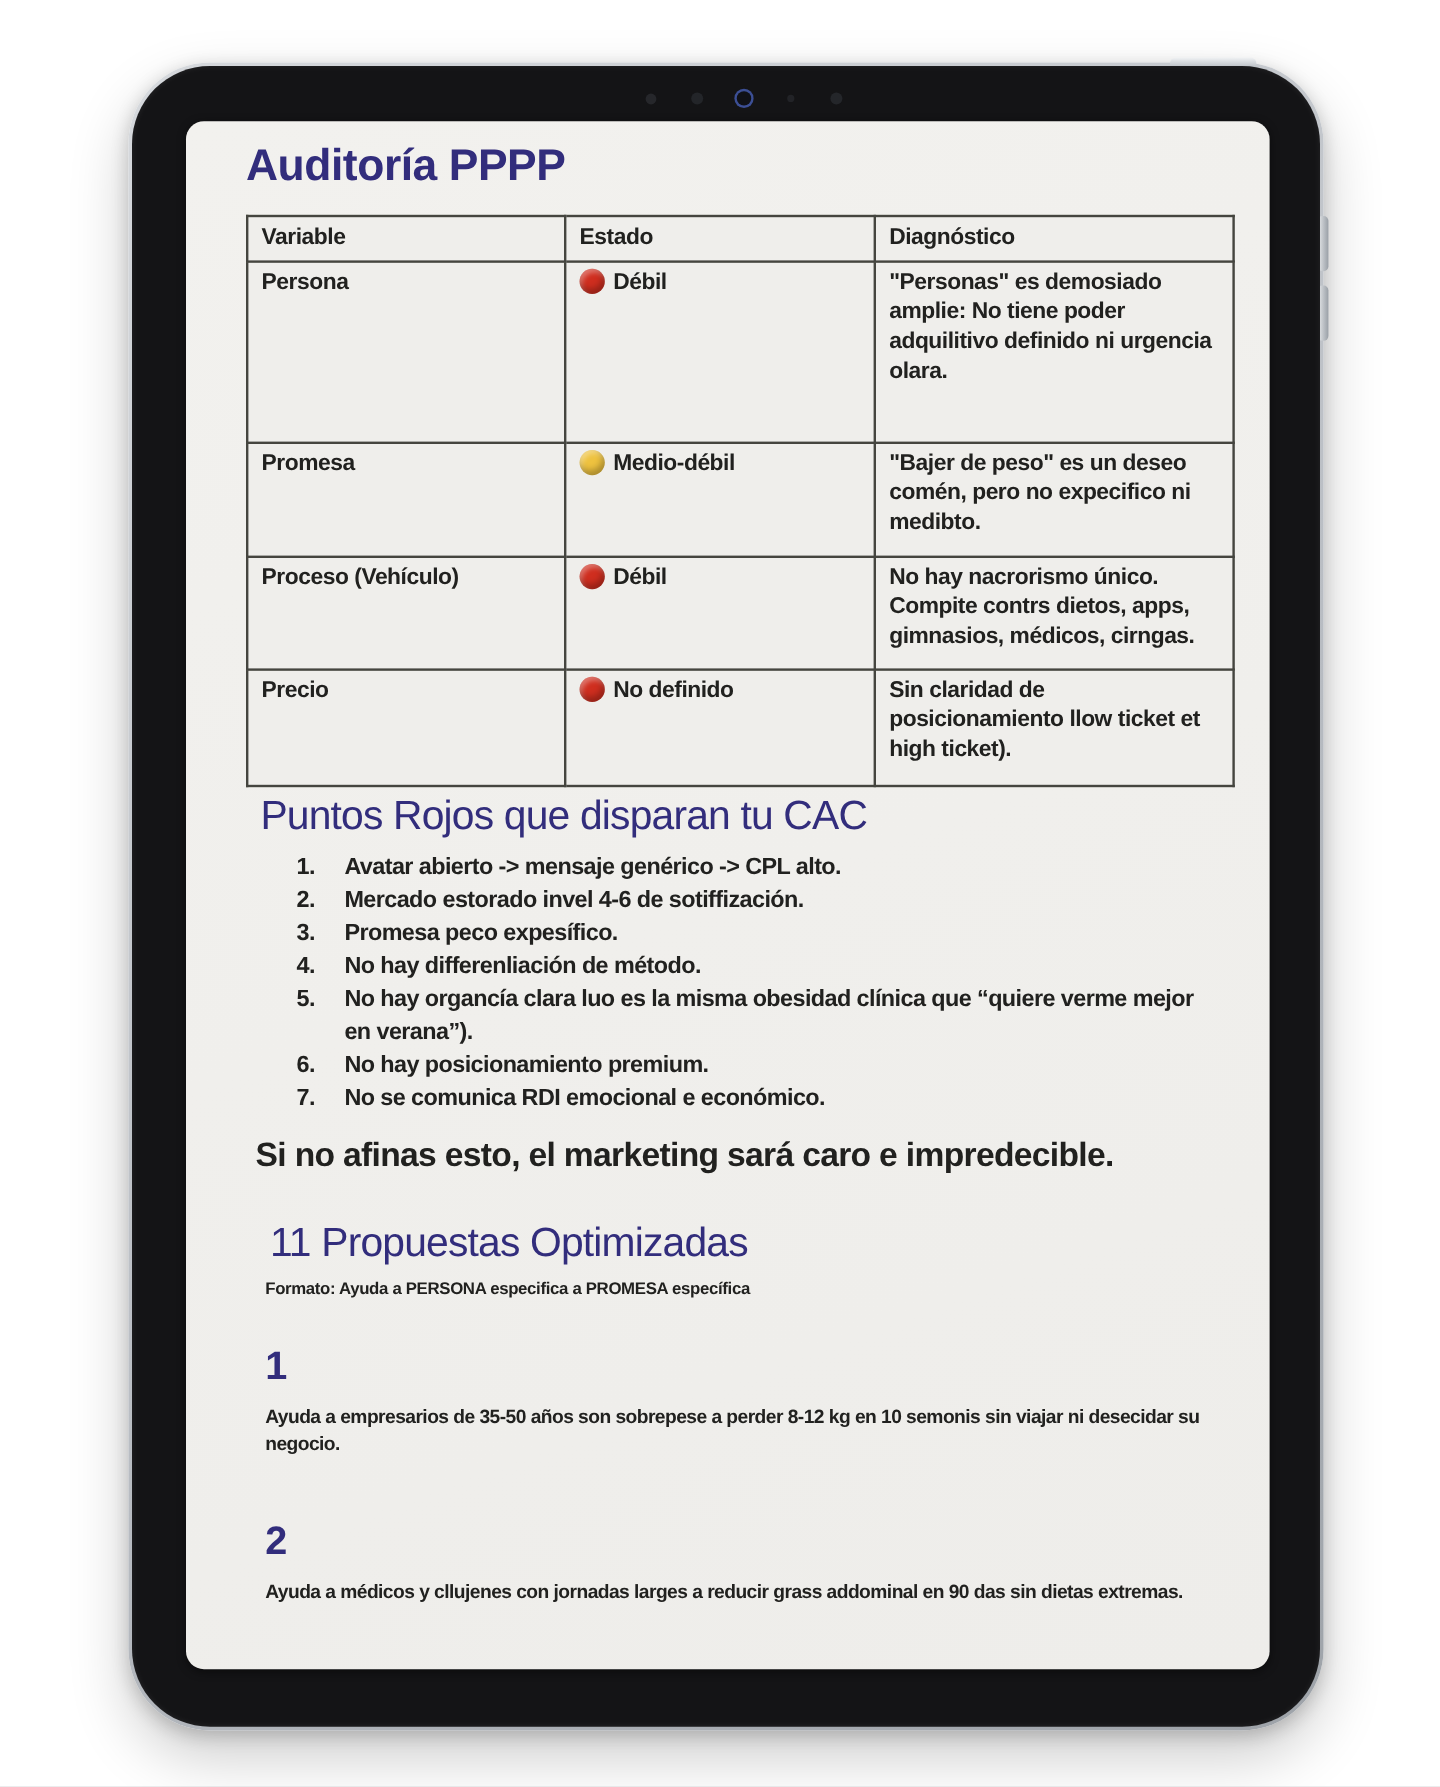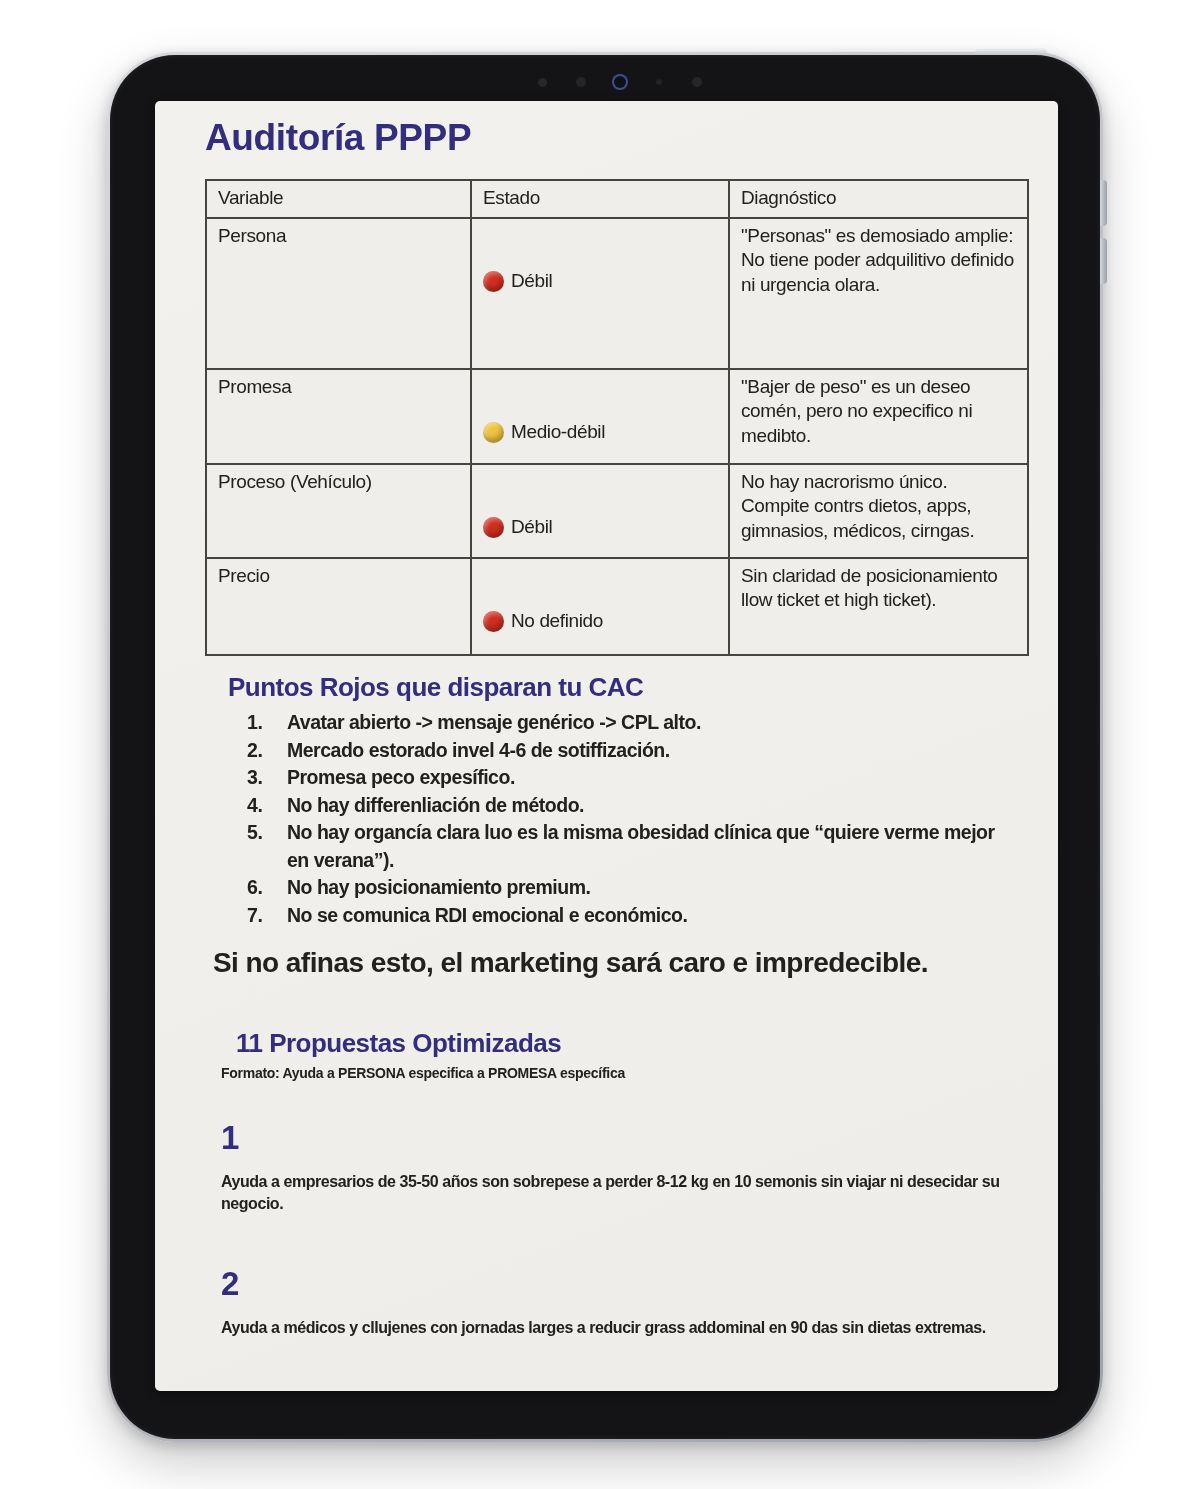--- a/index.html
+++ b/index.html
@@ -36,59 +36,59 @@
   .cam-dot.d1{left:8px;top:5px;width:9px;height:9px;background:#26272b;}
   .cam-dot.d2{left:46px;top:4px;width:10px;height:10px;background:#232529;}
   .cam-dot.d3{left:84px;top:3px;width:12px;height:12px;background:#101116;box-shadow:0 0 0 2px #3c4f95;}
   .cam-dot.d4{left:126px;top:6px;width:6px;height:6px;background:#222327;}
   .cam-dot.d5{left:162px;top:4px;width:10px;height:10px;background:#24262a;}
 
   
   .screen{
     position:absolute;left:45px;top:46px;width:903px;height:1290px;
     background:linear-gradient(160deg,#f2f1ee 0%,#eeedea 100%);
-    border-radius:5px;overflow:hidden;
+    border-radius:15px;overflow:hidden;
     box-shadow:0 2px 8px rgba(0,0,0,.45);
     color:#1f1f1d;
   }
   .screen *{letter-spacing:-0.02em;}
 
   h1.doc-title{
     position:absolute;left:50px;top:16px;margin:0;
     font-size:37px;font-weight:800;color:#322d7c;letter-spacing:-0.01em;
   }
   h2.section-heading{
-    position:absolute;margin:15px;
-    font-size:26px;font-weight:700;color:#322d7c;
+    position:absolute;margin:4px;
+    font-size:34px;font-weight:400;color:#322d7c;
   }
   .heading-puntos{left:58px;top:556px;}
   .heading-propuestas{left:66px;top:912px;}
 
   
   table.audit-table{
     position:absolute;left:50px;top:78px;width:822px;
     border-collapse:collapse;table-layout:fixed;
     background:#efeeeb;
   }
   .audit-table col.c1{width:265px;}
   .audit-table col.c2{width:258px;}
   .audit-table col.c3{width:299px;}
   .audit-table th,.audit-table td{
     border:2px solid #45453f;
     padding:5px 11px 6px 11px;
     vertical-align:top;text-align:left;
-    font-size:19px;font-weight:400;color:#21211f;
+    font-size:19px;font-weight:700;color:#21211f;
     line-height:1.3;
   }
   .audit-table thead tr{height:37px;}
   .audit-table tr.r0{height:151px;}
   .audit-table tr.r1{height:95px;}
   .audit-table tr.r2{height:94px;}
   .audit-table tr.r3{height:97px;}
-  .estado-wrap{display:flex;align-items:center;gap:7px;margin-top:45px;}
+  .estado-wrap{display:flex;align-items:flex-start;gap:7px;}
   .status-dot{
     width:21px;height:21px;border-radius:50%;flex:0 0 auto;
     box-shadow:inset -2px -4px 5px rgba(0,0,0,.28), inset 2px 3px 4px rgba(255,255,255,.35);
   }
 
   
   ol.puntos-list{
     position:absolute;left:88px;top:608px;width:770px;
     margin:0;padding:0;list-style:none;
   }

